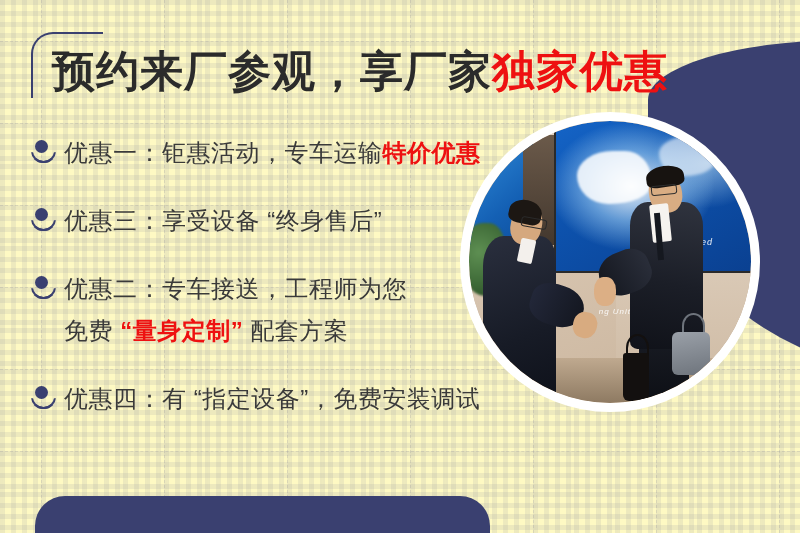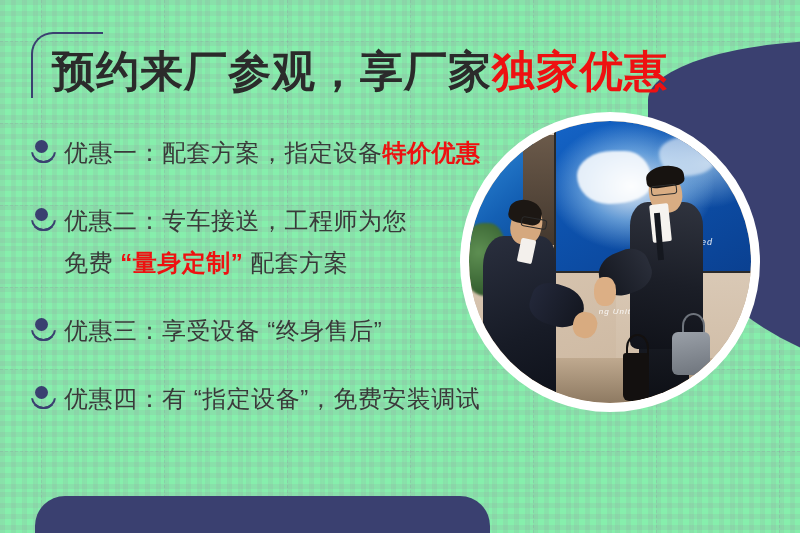--- a/index.html
+++ b/index.html
@@ -12,21 +12,21 @@
     overflow: hidden;
     font-family: "Liberation Sans", "DejaVu Sans", sans-serif;
     background: #ffffff;
   }
 
   #poster {
     position: relative;
     width: 800px;
     height: 533px;
     overflow: hidden;
-    background: #86efac;
+    background: #fef9c3;
   }
 
   
   .grid-bg {
     position: absolute;
     inset: 0;
     background-image:
       repeating-linear-gradient(to right,
         rgba(150,150,160,0.16) 0px, rgba(150,150,160,0.16) 5px,
         rgba(0,0,0,0) 5px, rgba(0,0,0,0) 11px),
@@ -547,42 +547,42 @@
   </div>
 
   <div class="bullets">
 
     <div class="bullet-row">
       <span class="bullet-icon">
         <span class="dot"></span>
           <span class="arc"></span>
       </span>
       <div class="bullet-text">
-        <div><span>优惠一：配套方案，指定设备</span><span class="red">特价优惠</span></div>
+        <div><span>优惠一：钜惠活动，专车运输</span><span class="red">特价优惠</span></div>
+      </div>
+    </div>
+
+    <div class="bullet-row">
+      <span class="bullet-icon">
+        <span class="dot"></span>
+          <span class="arc"></span>
+      </span>
+      <div class="bullet-text">
+        <div><span>优惠三：享受设备 “终身售后”</span></div>
       </div>
     </div>
 
     <div class="bullet-row">
       <span class="bullet-icon">
         <span class="dot"></span>
           <span class="arc"></span>
       </span>
       <div class="bullet-text">
         <div><span>优惠二：专车接送，工程师为您</span></div>
         <div><span>免费 </span><span class="red">“量身定制”</span><span> 配套方案</span></div>
-      </div>
-    </div>
-
-    <div class="bullet-row">
-      <span class="bullet-icon">
-        <span class="dot"></span>
-          <span class="arc"></span>
-      </span>
-      <div class="bullet-text">
-        <div><span>优惠三：享受设备 “终身售后”</span></div>
       </div>
     </div>
 
     <div class="bullet-row">
       <span class="bullet-icon">
         <span class="dot"></span>
           <span class="arc"></span>
       </span>
       <div class="bullet-text">
         <div><span>优惠四：有 “指定设备”，免费安装调试</span></div>

